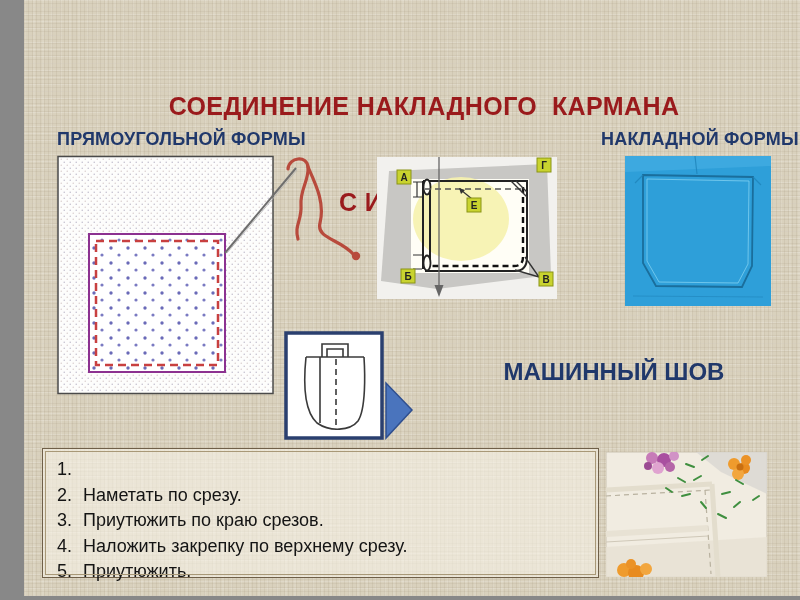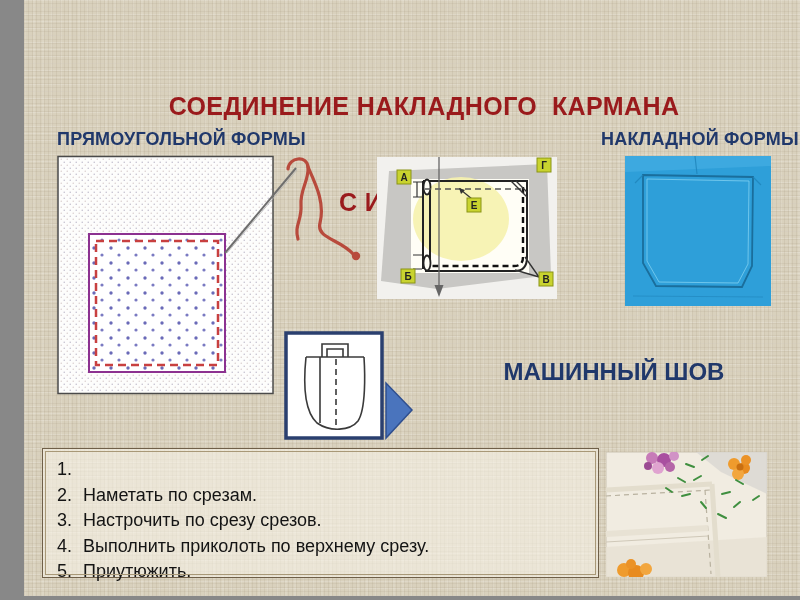--- a/index.html
+++ b/index.html
@@ -152,29 +152,29 @@
   <div class="abs caption">
     <div>МАШИННЫЙ ШОВ</div>
   </div>
 
   <div class="abs steps-box">
     <div class="step-row">
       <span class="step-num">1.</span>
     </div>
     <div class="step-row">
       <span class="step-num">2.</span>
-      <span>Наметать по срезам.</span>
+      <span>Наметать по срезу.</span>
     </div>
     <div class="step-row">
       <span class="step-num">3.</span>
-      <span>Настрочить по срезу срезов.</span>
+      <span>Приутюжить по краю срезов.</span>
     </div>
     <div class="step-row">
       <span class="step-num">4.</span>
-      <span>Выполнить приколоть по верхнему срезу.</span>
+      <span>Наложить закрепку по верхнему срезу.</span>
     </div>
     <div class="step-row">
       <span class="step-num">5.</span>
       <span>Приутюжить.</span>
     </div>
   </div>
 
   <svg class="abs" style="left:582px; top:452px;" width="161" height="125" viewBox="0 0 161 125">
     <rect x="0" y="0" width="161" height="125" fill="#f1ece1" stroke="#c9c2b2"></rect>
     <polygon points="90,0 161,0 161,42 115,20" fill="#d9d7d2" opacity="0.8"></polygon>

